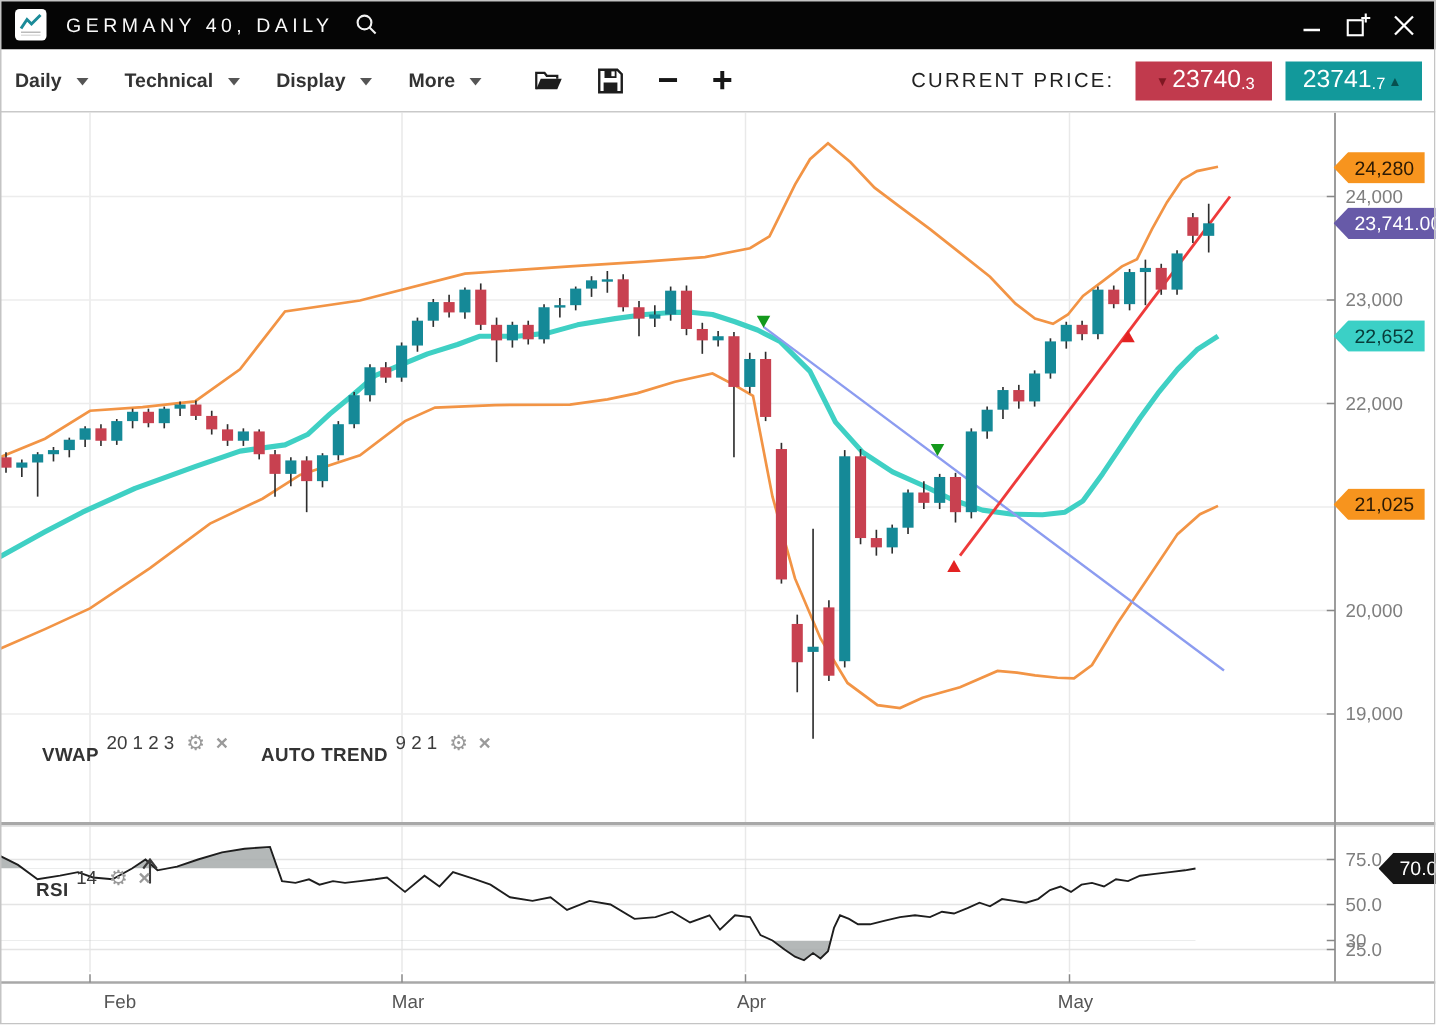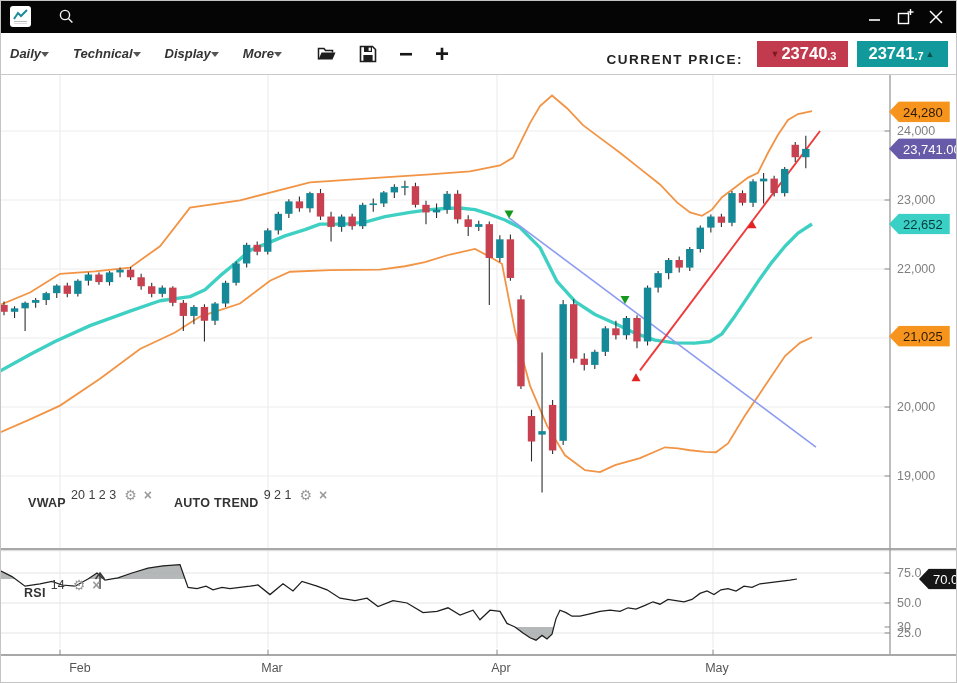--- a/index.html
+++ b/index.html
@@ -12,26 +12,26 @@
             padding:0 10px;box-sizing:border-box;z-index:5;}
   .logo{width:21px;height:21px;background:#fff;border-radius:3px;display:flex;align-items:center;justify-content:center;margin-right:13px;}
   #title-text{color:#fafafa;font-size:13px;letter-spacing:3px;font-weight:400;}
   .search-btn{margin-left:14px;display:flex;align-items:center;cursor:pointer;}
   #win-controls{margin-left:auto;display:flex;align-items:center;gap:9px;}
   .win-btn{width:22px;height:22px;display:flex;align-items:center;justify-content:center;cursor:pointer;}
 
   
   #toolbar{position:absolute;top:33px;left:0;right:0;height:42px;background:#fff;border-bottom:1px solid #c9c9c9;
            display:flex;align-items:center;padding:0 9px 0 10px;box-sizing:border-box;z-index:5;}
-  .menu{display:flex;align-items:center;gap:0;margin-right:24px;cursor:pointer;font-style:italic;}
+  .menu{display:flex;align-items:center;gap:10px;margin-right:24px;cursor:pointer;}
   .menu-label{font-size:13px;font-weight:700;color:#333;}
   .caret{width:0;height:0;border-left:4.5px solid transparent;border-right:4.5px solid transparent;border-top:5px solid #555;margin-top:2px;}
   .tool-btn{margin:0 11px;display:flex;align-items:center;cursor:pointer;}
   .zoom-glyph{font-size:24px;font-weight:700;color:#171717;line-height:20px;}
-  #price-group{margin-left:auto;display:flex;align-items:flex-end;font-weight:bold;}
+  #price-group{margin-left:auto;display:flex;align-items:center;}
   #current-price-label{font-size:13.5px;color:#222;letter-spacing:1.5px;margin-right:14px;}
   .price-badge{height:26px;width:91px;display:flex;align-items:center;justify-content:center;color:#fff;}
   .price-badge .big{font-size:16.5px;}
   .price-badge .dec{font-size:11px;margin-top:5px;}
   .tick-arrow{font-size:9px;margin:0 2px;}
   #bid-badge{margin-right:9px;}
 
   
   #chart-svg{position:absolute;left:0;top:0;z-index:1;}
   .axis-label{position:absolute;left:897px;transform:translateY(-50%);font-size:12.5px;color:#7f7f7f;z-index:2;white-space:nowrap;}
@@ -52,20 +52,21 @@
 <div id="window-border"></div>
 
 <div id="titlebar">
   <div class="logo">
     <svg width="17" height="17" viewBox="0 0 17 17">
       <line x1="2" y1="13.5" x2="15" y2="13.5" stroke="#bbb" stroke-width="1"></line>
       <line x1="2" y1="15.5" x2="15" y2="15.5" stroke="#ddd" stroke-width="1"></line>
       <polyline points="2,11 6,5 9,8 15,2" fill="none" stroke="#1b8b99" stroke-width="2"></polyline>
     </svg>
   </div>
+  <span id="title-text">GERMANY 40, DAILY</span>
   <span class="search-btn">
     <svg width="17" height="17" viewBox="0 0 17 17">
       <circle cx="7" cy="7" r="4.6" fill="none" stroke="#f2f2f2" stroke-width="1.4"></circle>
       <line x1="10.4" y1="10.4" x2="14.4" y2="14.4" stroke="#f2f2f2" stroke-width="1.4"></line>
     </svg>
   </span>
   <div id="win-controls">
     <span class="win-btn">
       <svg width="15" height="15" viewBox="0 0 15 15">
           <line x1="2" y1="11" x2="13" y2="11" stroke="#fff" stroke-width="1.6"></line>

